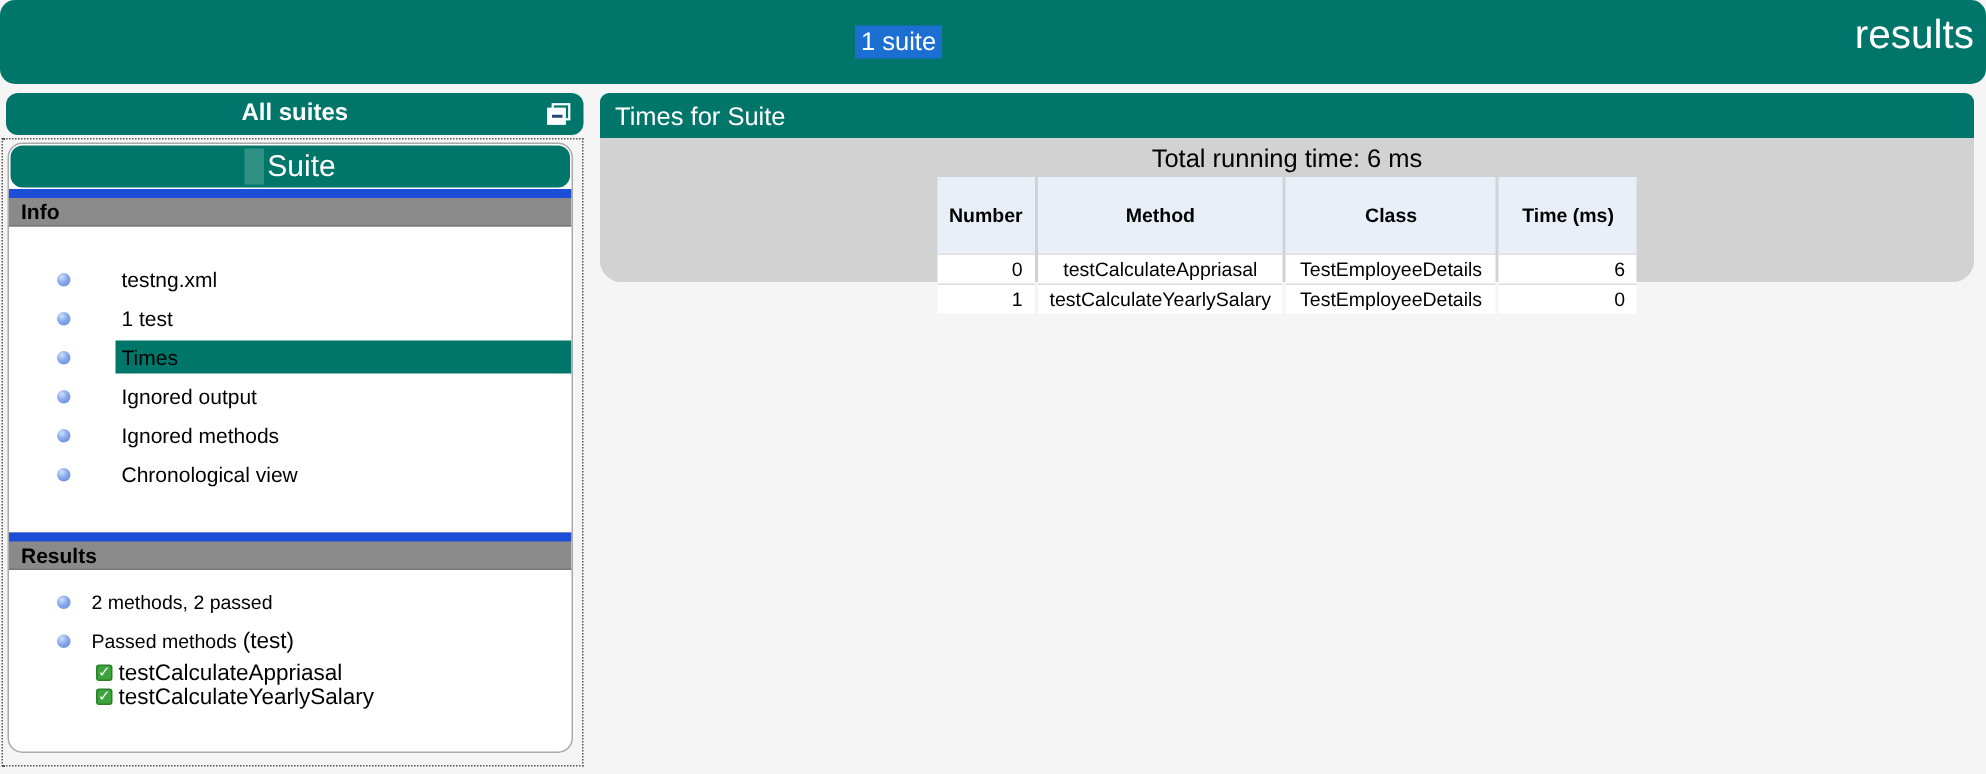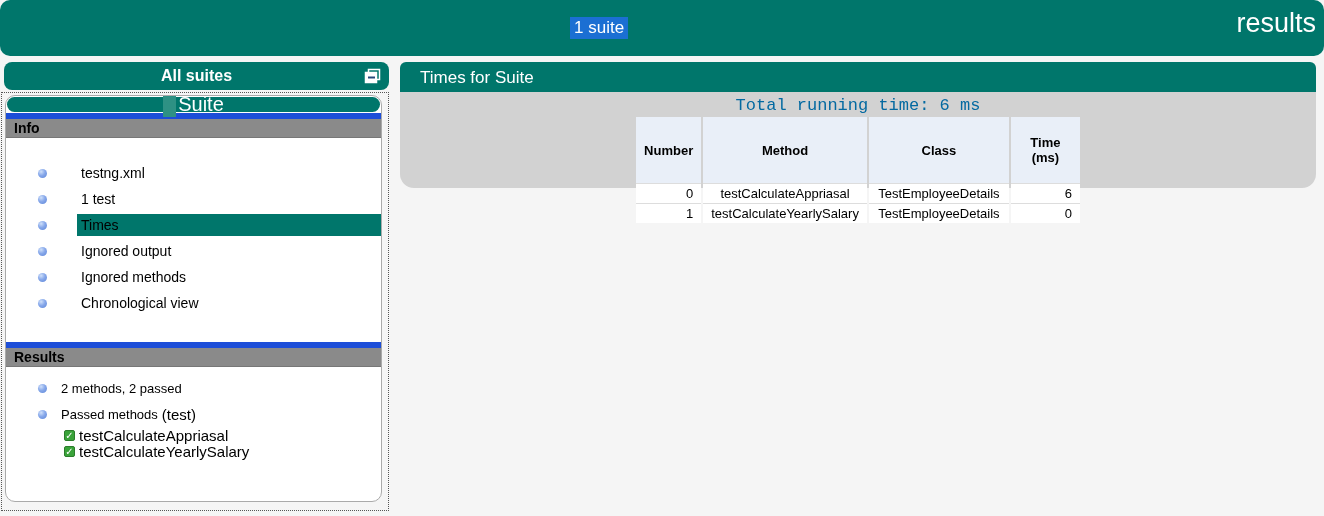--- a/index.html
+++ b/index.html
@@ -19,21 +19,21 @@
   
   .all-suites { position:absolute; left:4px; top:62px; width:385px; height:28px;
                 background:#00766b; border-radius:8px; display:flex; align-items:center;
                 justify-content:center; color:#fff; font-size:16px; font-weight:bold; }
   .all-suites .collapse { position:absolute; right:8px; top:6px; width:17px; height:16px; cursor:pointer; }
 
   .side-box { position:absolute; left:1px; top:92px; width:388px; height:419px;
               border:1px dotted #555; }
   .panel { margin:2px 6px 4px 3px; height:407px; background:#fff;
            border:1px solid #aaa; border-radius:10px; overflow:hidden; }
-  .suite-bar { height:15px; margin:1px; background:#00766b; border-radius:8px;
+  .suite-bar { height:28px; margin:1px; background:#00766b; border-radius:8px;
                display:flex; align-items:center; justify-content:center;
                color:#fff; font-size:20px; }
   .sel-space { display:inline-block; width:13px; height:24px; background:#2e9184; margin-right:2px; }
 
   .section-head { height:25px; background:#8a8a8a; border-top:6px solid #1d4ed8; border-bottom:1px solid #777;
                   display:flex; align-items:center; padding-left:8px;
                   font-size:14px; font-weight:bold; color:#000; }
   .nav-list { list-style:none; padding:22px 0 26px 0; }
   .nav-item { height:26px; display:flex; align-items:center; cursor:pointer; }
   .bullet { flex:0 0 9px; width:9px; height:9px; margin-left:32px; border-radius:50%;
@@ -47,33 +47,33 @@
   .hide-link { font-size:15px; margin-left:4px; color:#000; cursor:pointer; }
   .method-row { height:16px; display:flex; align-items:center; padding-left:58px; }
   .check { width:11px; height:11px; background:#3aa33a; border:1px solid #2c7d2c;
            border-radius:2px; color:#fff; font-size:10px; line-height:10px;
            text-align:center; margin-right:4px; }
   .method-name { font-size:15px; color:#000; }
 
   
   .main-head { position:absolute; left:400px; top:62px; width:916px; height:32px;
                background:#00766b; border-radius:6px 6px 0 0; display:flex; align-items:center;
-               color:#fff; font-size:17px; padding-left:20px; }
+               color:#fff; font-size:17px; padding-left:10px; }
   .main-body { position:absolute; left:400px; top:92px; width:916px; height:96px;
                background:#d2d2d2; border-radius:0 0 14px 14px; text-align:center; }
-  .total-time { font-family:Liberation Mono, monospace; font-size:17px; color:#0369a1;
+  .total-time { font-family:Liberation Sans, sans-serif; font-size:17px; color:#000000;
                 padding-top:4px; }
   table.times { margin:2px auto 0 auto; border-collapse:separate; border-spacing:2px 0;
                 font-size:13px; }
   table.times th { background:#e9eff8; font-weight:bold; padding:18px 8px; text-align:center; }
   table.times td { background:#fff; padding:2px 8px; border-top:1px solid #ddd; }
   .col-num   { width:62px;  text-align:right; }
   .col-meth  { width:162px; text-align:center; }
   .col-class { width:140px; text-align:center; }
-  .col-time  { width:69px;  text-align:right; }
+  .col-time  { width:92px;  text-align:right; }
 </style>
 </head>
 <body>
 
 <div class="banner">
   <span class="suite-count">1 suite</span>
   <span class="banner-title">results</span>
 </div>
 
 <div class="all-suites">

